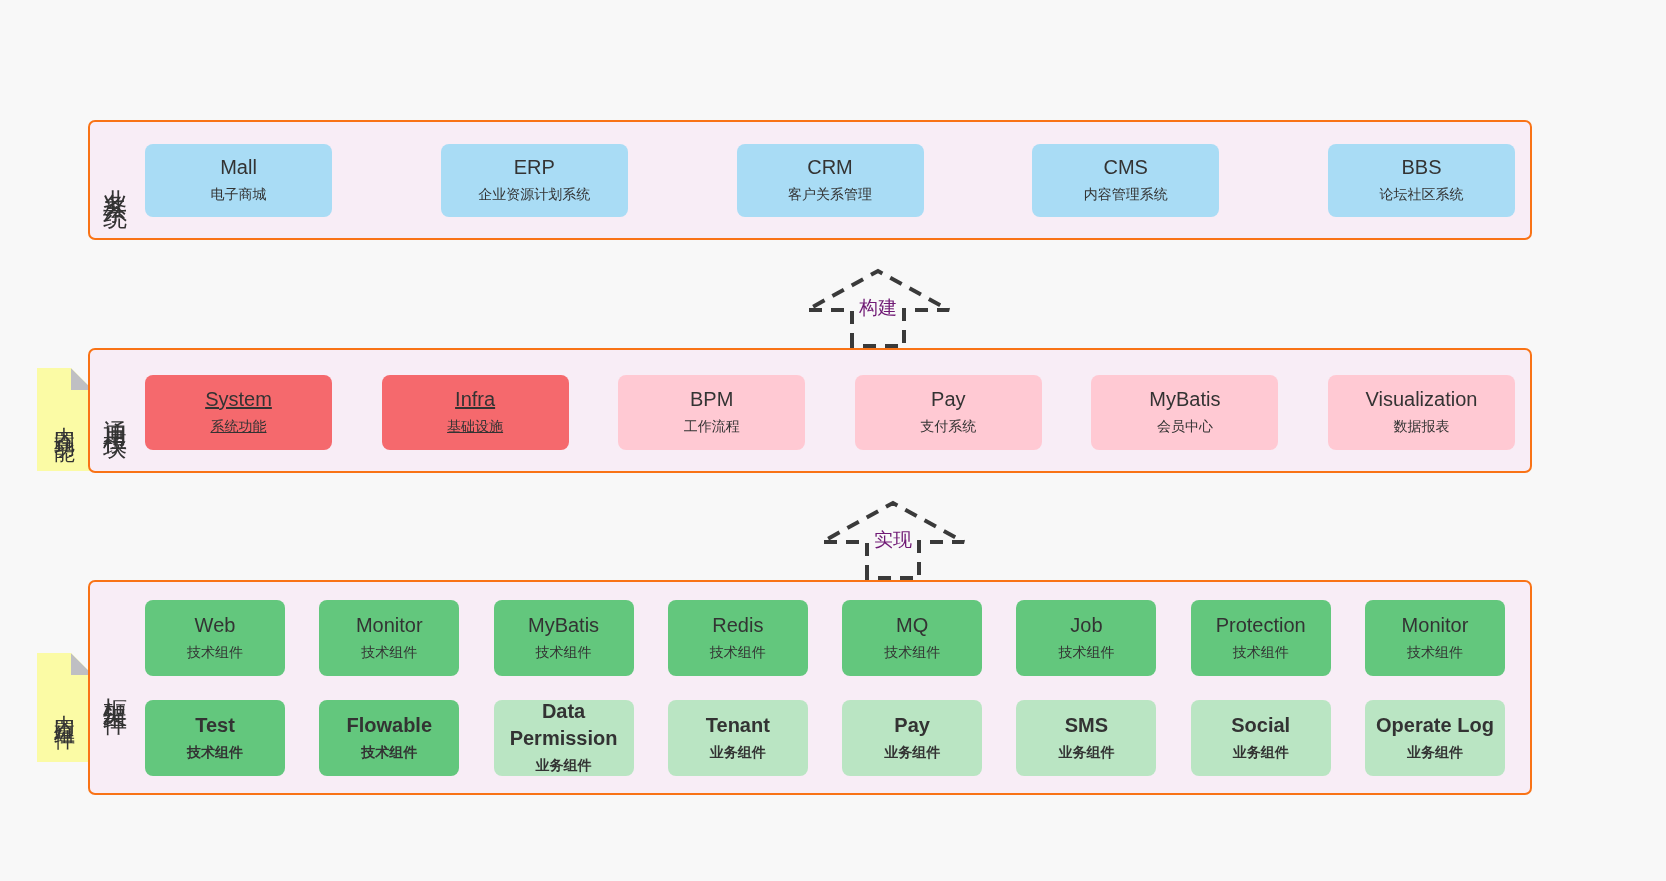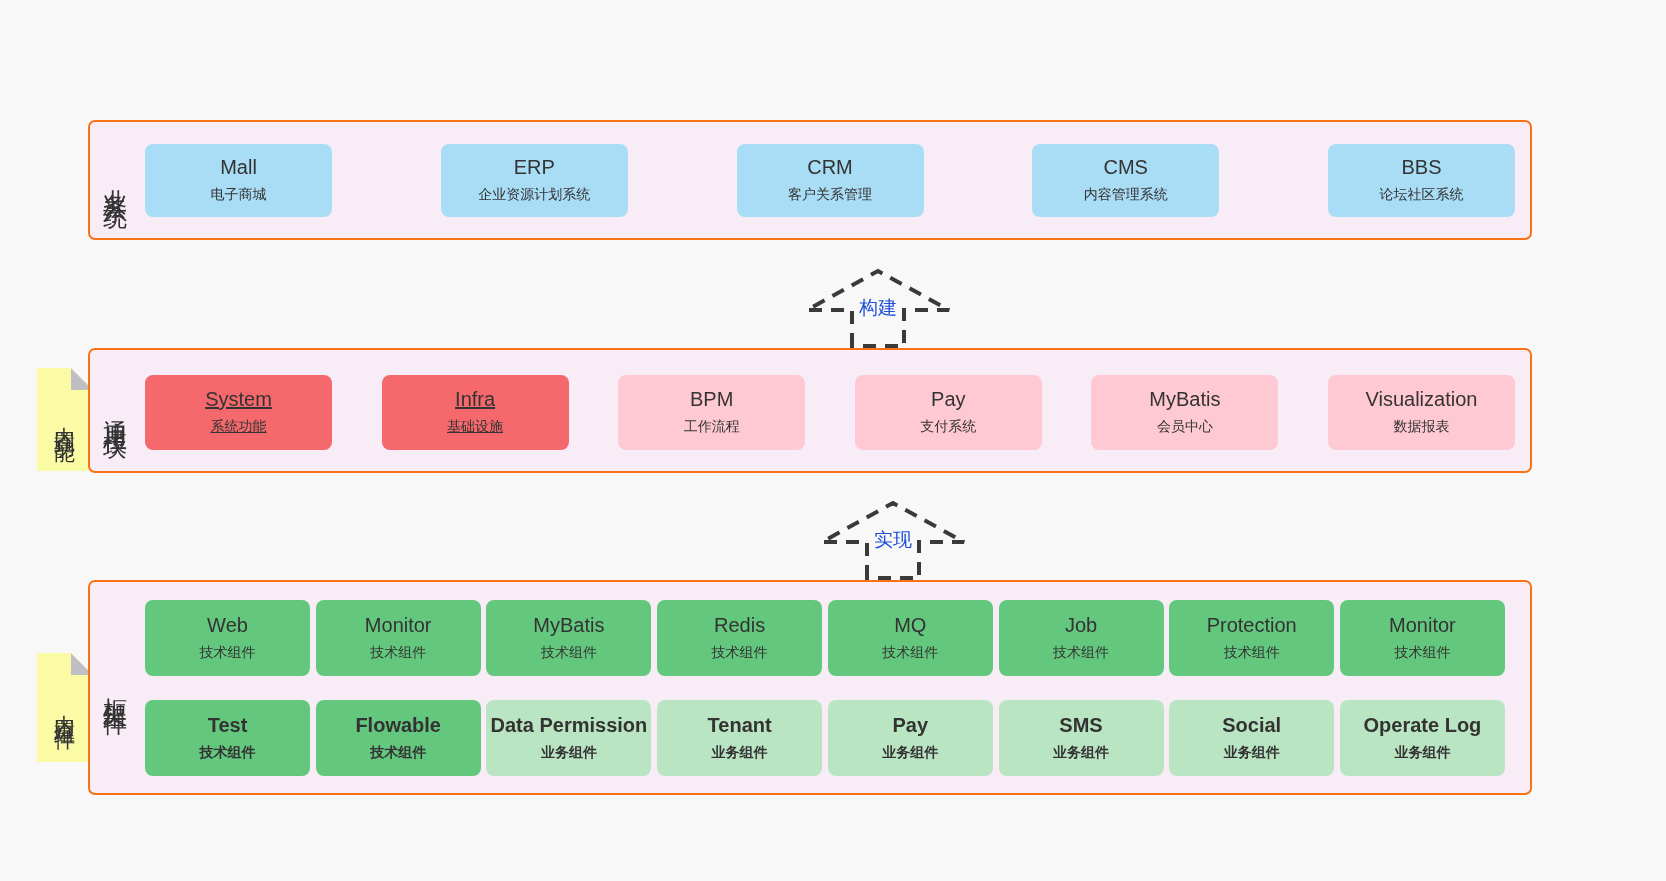--- a/index.html
+++ b/index.html
@@ -53,21 +53,21 @@
   .box {
     border-radius:8px;
     display:flex;
     flex-direction:column;
     align-items:center;
     justify-content:center;
     text-align:center;
     flex:0 0 auto;
   }
   .w-wide { width:187px; }
-  .w-narrow { width:165px; }
+  .w-narrow { width:140px; }
   .blue { background:#a9dcf5; }
   .red { background:#f5696d;text-decoration:underline; }
   .pink { background:#ffc9d3; }
   .green { background:#63c77d; }
   .lightgreen { background:#bae5c3; }
   .box-title { font-size:20px; line-height:27px; }
   .box-sub { font-size:14px; line-height:26px; }
   .arrow {
     position:absolute;
     width:160px; height:82px;
@@ -75,21 +75,21 @@
   }
   .arrow-1 { left:798px; top:266px; }
   .arrow-2 { left:813px; top:498px;text-align:right; }
   .arrow-label {
     position:absolute;
     left:50%; top:28px;
     transform:translateX(-50%);
     background:#f8f8f8;
     padding:1px 4px;
     font-size:19px;
-    color:#1d4ed8;
+    color:#701a75;
     white-space:nowrap;
   }
   .sticky {
     position:absolute;
     width:56px;
     background:#fbfba5;
     z-index:0;
     clip-path:polygon(0 0, calc(100% - 22px) 0, 100% 22px, 100% 100%, 0 100%);
     display:flex;
     align-items:center;

